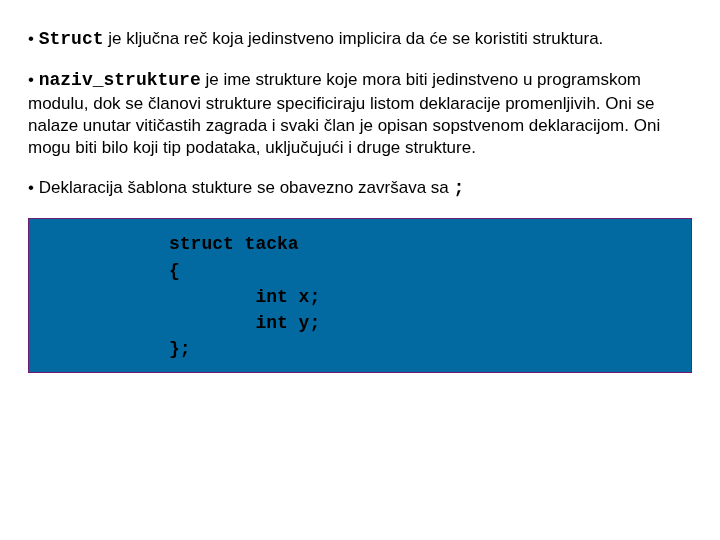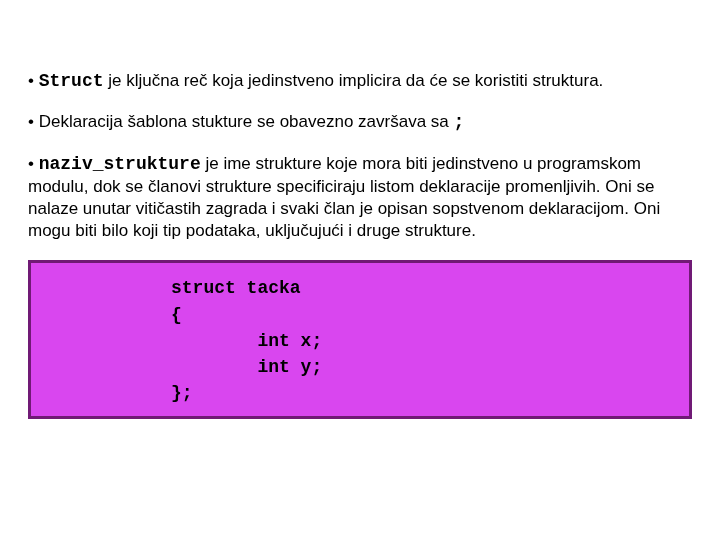--- a/index.html
+++ b/index.html
@@ -8,63 +8,62 @@
     width: 720px;
     height: 540px;
     background: #ffffff;
     font-family: Arial, Helvetica, sans-serif;
     font-size: 17px;
     color: #000;
     line-height: 1.3;
   }
   .page {
     padding: 28px 28px 0 28px;
-    margin-top: 42px;
   }
   .para {
     margin-bottom: 18px;
   }
   .code-inline {
     font-family: "Courier New", Courier, monospace;
     font-weight: bold;
     font-size: 18px;
   }
   .bold {
     font-weight: bold;
   }
   .u {
     text-decoration: underline;
   }
   .code-box {
     margin: 10px 0 0 0;
-    border: 3px solid #701a75;
-    background: #d946ef;
+    border: 1px solid #701a75;
+    background: #0369a1;
     padding: 12px 16px 10px 140px;
     font-family: "Courier New", Courier, monospace;
     font-weight: bold;
     font-size: 18px;
     line-height: 1.45;
     white-space: pre;
   }
 </style>
 </head>
 <body>
 
 <div class="page">
 
   <div class="para">
     <span>• </span><span class="code-inline">Struct</span><span> je ključna reč koja jedinstveno implicira da će se koristiti struktura.</span>
   </div>
 
   <div class="para">
-    <span>• Deklaracija šablona stukture se obavezno završava sa </span><span class="code-inline">;</span>
+    <span>• </span><span class="code-inline">naziv_strukture</span><span> je ime strukture koje mora biti jedinstveno u programskom modulu, dok se članovi strukture specificiraju listom deklaracije promenljivih. Oni se nalaze unutar vitičastih zagrada i svaki član je opisan sopstvenom deklaracijom. Oni mogu biti bilo koji tip podataka, uključujući i druge strukture.</span>
   </div>
 
   <div class="para">
-    <span>• </span><span class="code-inline">naziv_strukture</span><span> je ime strukture koje mora biti jedinstveno u programskom modulu, dok se članovi strukture specificiraju listom deklaracije promenljivih. Oni se nalaze unutar vitičastih zagrada i svaki član je opisan sopstvenom deklaracijom. Oni mogu biti bilo koji tip podataka, uključujući i druge strukture.</span>
+    <span>• Deklaracija šablona stukture se obavezno završava sa </span><span class="code-inline">;</span>
   </div>
 
 
   <div class="code-box">struct tacka
 {
         int x;
         int y;
 };</div>
 
 </div>

